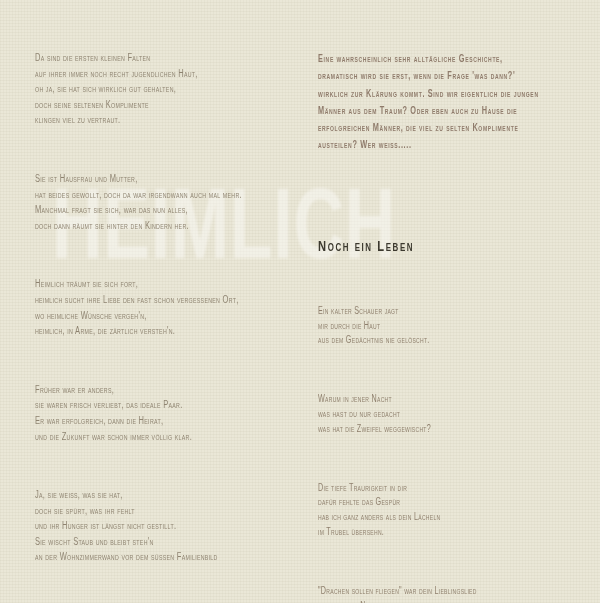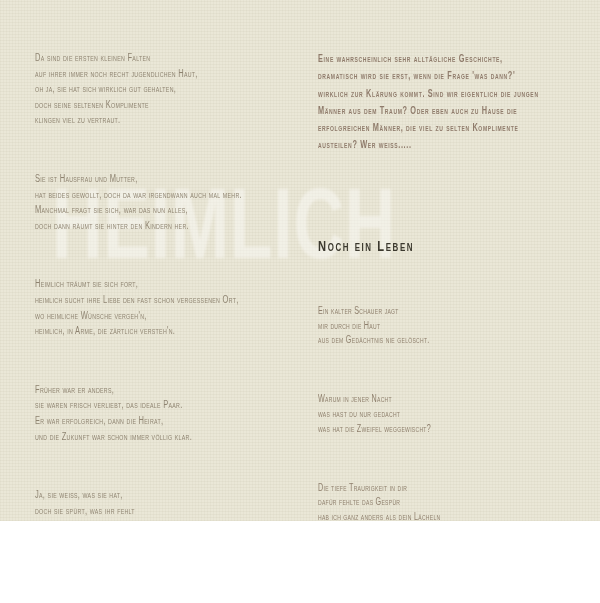--- a/index.html
+++ b/index.html
@@ -8,21 +8,21 @@
   }
   body {
     width: 600px;
     height: 603px;
     overflow: hidden;
     font-family: "Liberation Sans", sans-serif;
   }
   .page {
     position: relative;
     width: 600px;
-    height: 521px;
+    height: 603px;
     background-color: var(--background, #eae7d7);
     background-image:
       repeating-linear-gradient(0deg, rgba(187,182,158,0.13) 0px, rgba(187,182,158,0.13) 1px, transparent 1px, transparent 3px),
       repeating-linear-gradient(90deg, rgba(187,182,158,0.10) 0px, rgba(187,182,158,0.10) 1px, transparent 1px, transparent 3px);
     overflow: hidden;
   }
   .watermark {
     position: absolute;
     left: 52px;
     top: 183px;

